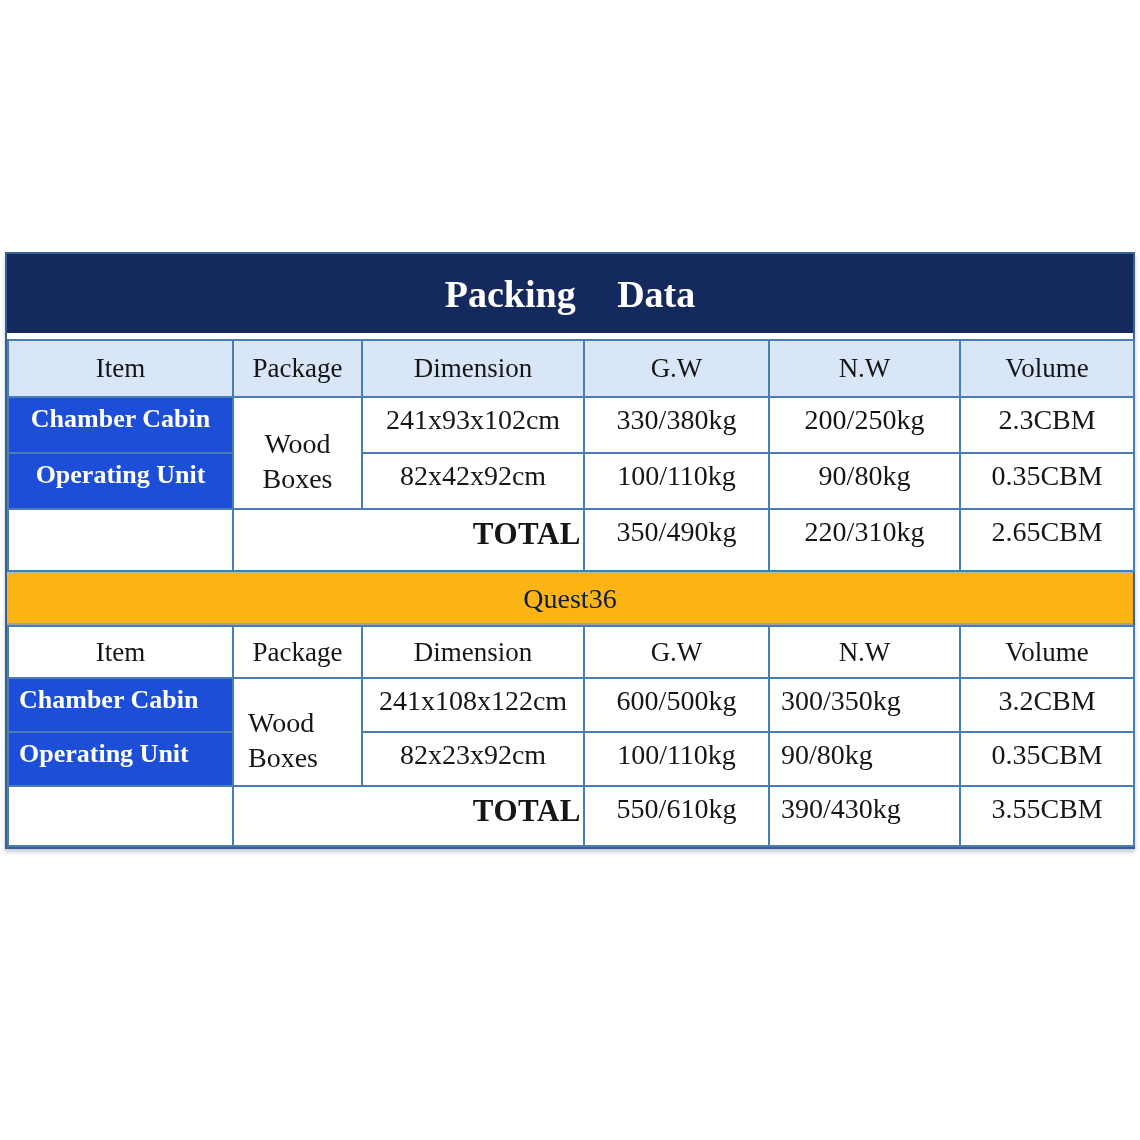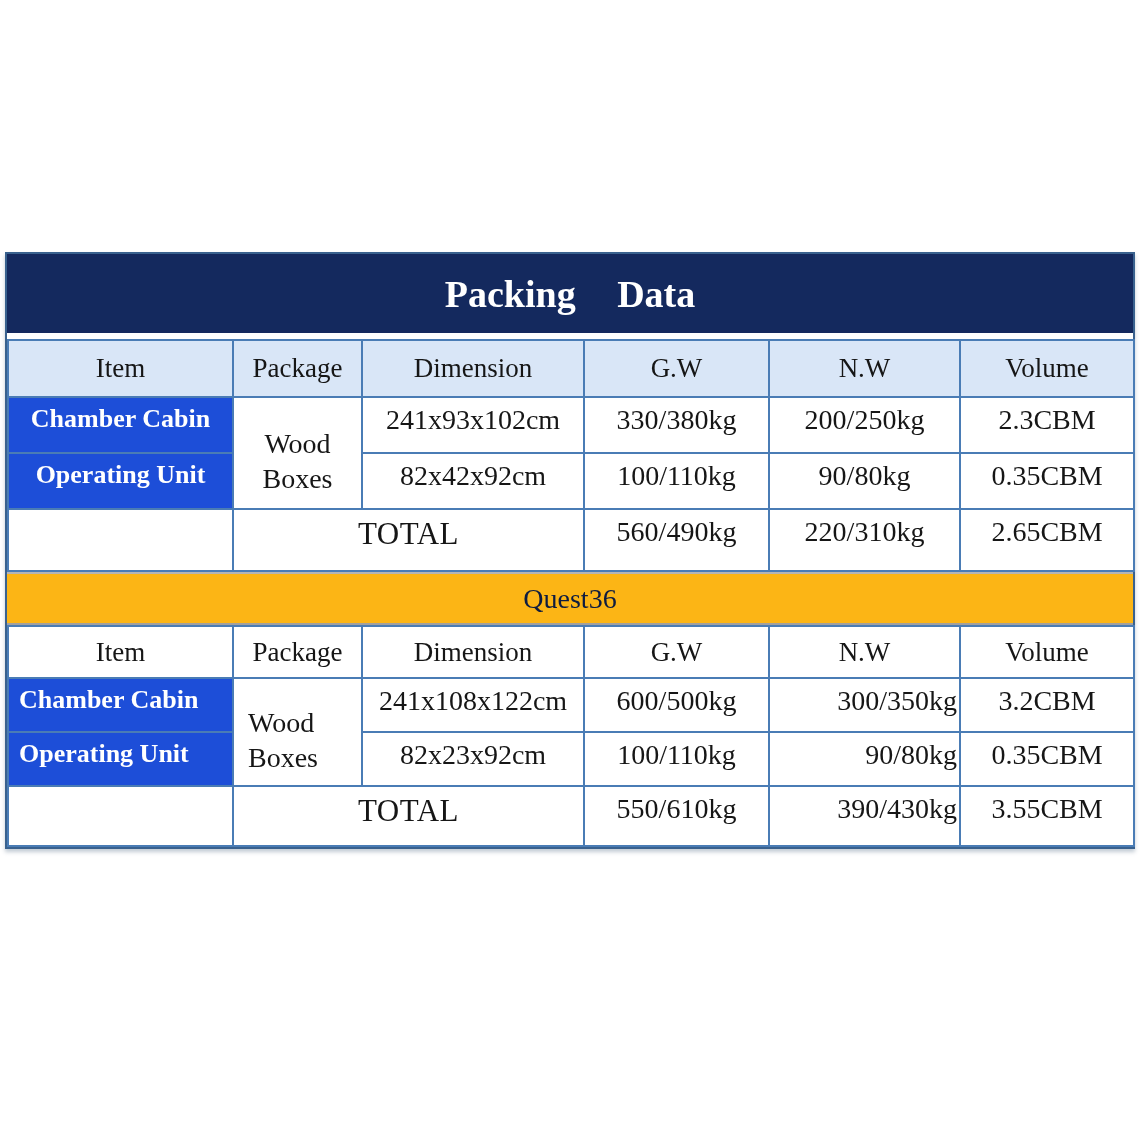--- a/index.html
+++ b/index.html
@@ -53,22 +53,22 @@
   .t2 .row-a{height:54px}
   .t2 .row-b{height:54px}
   .t2 .row-total{height:60px}
   .item-cell{
     background:#1d4ed8;color:#ffffff;
     font-weight:bold;font-size:26px;
   }
   .sec36 .item-cell{text-align:left;padding-left:10px;}
   .pkg{vertical-align:middle;padding-top:16px;line-height:1.25;}
   .sec36 .pkg{text-align:left;padding-left:14px;}
-  .sec36 .nw-cell{text-align:right;padding-left:3px;}
-  .total-label{font-weight:normal;font-size:31px;letter-spacing:.5px;}
+  .sec36 .nw-cell{text-align:left;padding-left:11px;}
+  .total-label{font-weight:bold;font-size:31px;letter-spacing:.5px;text-align:right;}
 </style>
 </head>
 <body>
 
 <div class="canvas">
   <div class="packing-table">
 
     <div class="title-bar">
       <span>Packing Data</span>
     </div>
@@ -106,21 +106,21 @@
           <tr class="row-b">
             <td class="item-cell">Operating Unit</td>
             <td>82x42x92cm</td>
             <td>100/110kg</td>
             <td class="nw-cell">90/80kg</td>
             <td>0.35CBM</td>
           </tr>
           <tr class="row-total">
             <td></td>
             <td class="total-label" colspan="2">TOTAL</td>
-            <td>560/490kg</td>
+            <td>350/490kg</td>
             <td class="nw-cell">220/310kg</td>
             <td>2.65CBM</td>
           </tr>
         </tbody>
       </table>
     </section>
 
     <section class="sec36">
       <div class="band">Quest36</div>
       <table class="t2">

